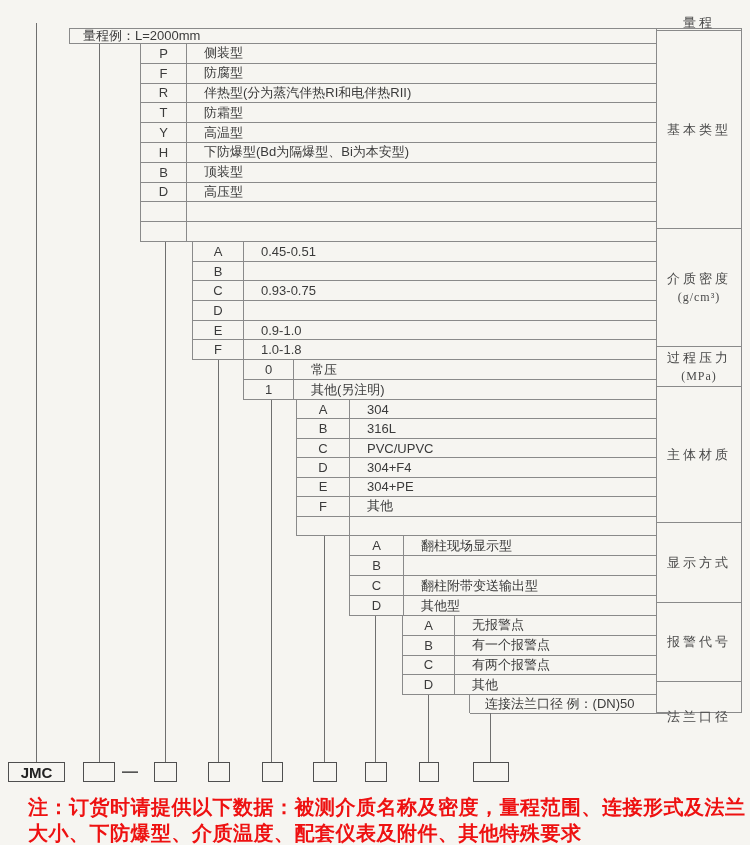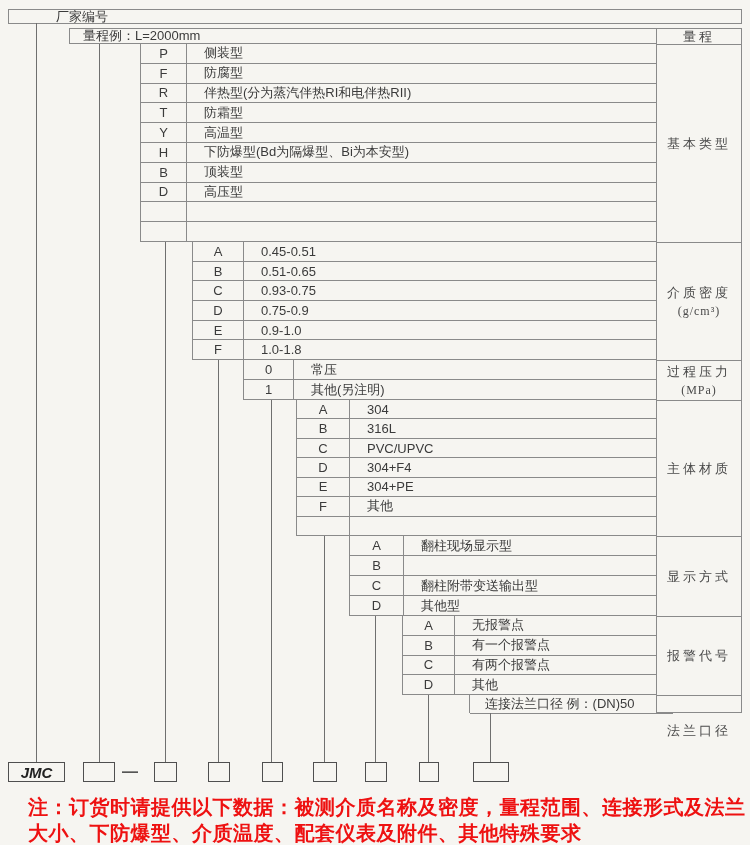--- a/index.html
+++ b/index.html
@@ -62,21 +62,21 @@
     letter-spacing:3px;
   }
   .lbl:last-child{border-bottom:none;}
   .lbl .sub{letter-spacing:1px;font-size:12px;margin-top:2px;}
   
   .vline{width:1px;background:var(--conn);}
   
   .bbox{
     border:1px solid var(--boxb);
     background:var(--bg);
-    display:flex;align-items:center;justify-content:center;font-style:italic;
+    display:flex;align-items:center;justify-content:center;
   }
   #jmc-box{font-size:15px;font-weight:bold;color:#222;}
   #dash{
     display:flex;align-items:center;justify-content:center;
     font-size:16px;font-weight:bold;color:#555;
   }
   
   #note{
     color:var(--red);
     font-weight:bold;
@@ -85,29 +85,26 @@
     letter-spacing:0.5px;
     white-space:nowrap;
     margin-left:20px;
   }
 </style>
 </head>
 <body>
 
 <div id="stage">
 
-  <div class="abs hdr-box" style="left:8px;top:9px;width:734px;height:15px;padding-left:47px;">
-    <span>厂家编号</span>
-  </div>
 
   <div class="abs hdr-box" style="left:69px;top:28px;width:588px;height:16px;padding-left:13px;border-right:none;">
     <span>量程例：L=2000mm</span>
   </div>
 
-  <div id="label-col" class="abs" style="left:656px;top:28px;width:86px;height:685px;">
+  <div id="label-col" class="abs" style="left:656px;top:28px;width:86px;height:685px;justify-content:center;">
     <div class="lbl" style="height:15px;flex:none;">
       <span>量程</span>
     </div>
     <div class="lbl" style="height:197px;flex:none;">
       <span>基本类型</span>
     </div>
     <div class="lbl" style="height:117px;flex:none;">
       <span>介质密度</span>
       <span class="sub">(g/cm³)</span>
     </div>
@@ -172,29 +169,27 @@
       </div>
   </div>
 
   <div class="sec abs" style="left:192px;top:242px;width:465px;height:118px;">
     <div class="row">
         <div class="code" style="width:50px;">A</div>
         <div class="desc">0.45-0.51</div>
       </div>
     <div class="row">
         <div class="code" style="width:50px;">B</div>
-        <div class="desc">0.51-0.65</div>
       </div>
     <div class="row">
         <div class="code" style="width:50px;">C</div>
         <div class="desc">0.93-0.75</div>
       </div>
     <div class="row">
         <div class="code" style="width:50px;">D</div>
-        <div class="desc">0.75-0.9</div>
       </div>
     <div class="row">
         <div class="code" style="width:50px;">E</div>
         <div class="desc">0.9-1.0</div>
       </div>
     <div class="row">
         <div class="code" style="width:50px;">F</div>
         <div class="desc">1.0-1.8</div>
       </div>
   </div>

